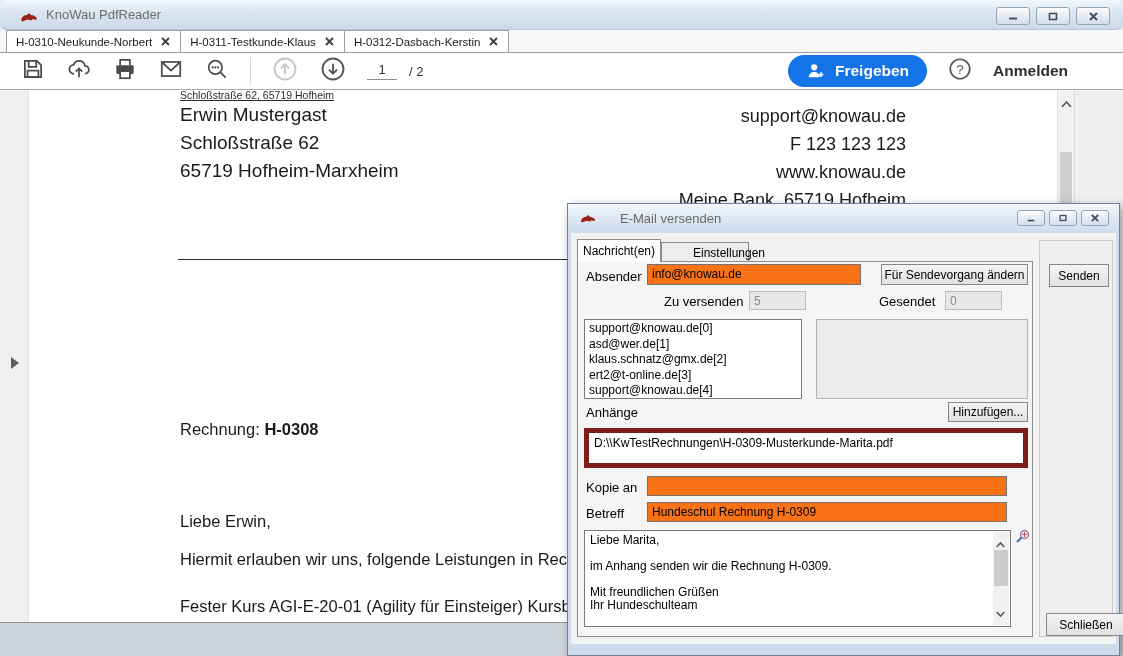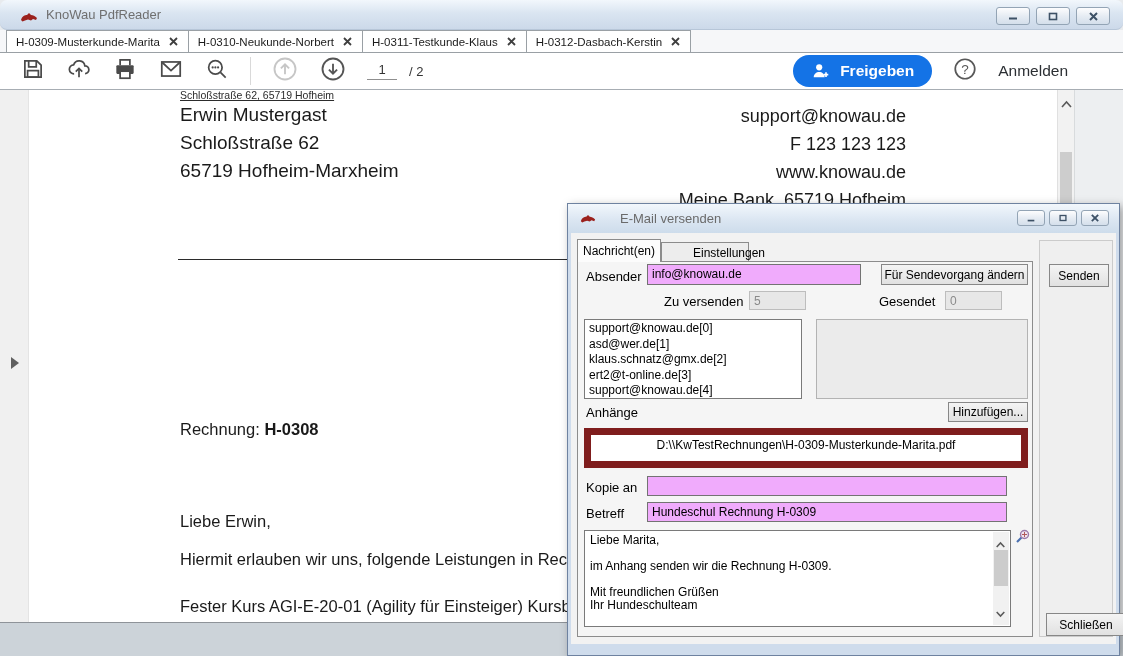--- a/index.html
+++ b/index.html
@@ -23,21 +23,21 @@
     background:#fff; border:1px solid #9aa0a5; border-bottom:none; margin-right:-1px;
     font-size:11.5px; color:#1b1b1b; white-space:nowrap; }
 
   .toolbar { position:absolute; left:0; top:53px; width:1123px; height:37px; background:#fff;
     border-bottom:1px solid #a7adb3; display:flex; align-items:center; padding:0 55px 0 20px; gap:20px; z-index:5; }
   .tool-sep { width:1px; height:28px; background:#d9d9d9; }
   .pagebox { width:30px; text-align:center; font-size:13px; color:#333; border-bottom:1px solid #8f8f8f; padding-bottom:2px; }
   .pagetotal { font-size:13px; color:#333; margin-left:-8px; }
   .freigeben { margin-left:auto; height:32px; border-radius:16px; background:#1473e6; color:#fff;
     display:flex; align-items:center; gap:9px; padding:0 18px; font-size:15.5px; font-weight:600; border:none; }
-  .anmelden { font-size:15.5px; font-weight:400; color:#2b2f33; }
+  .anmelden { font-size:15.5px; font-weight:700; color:#2b2f33; }
 
   
   .pdf-rail { position:absolute; left:0; top:90px; width:28px; height:532px; background:#f0f0f0; z-index:1; }
   .rail-tri { position:absolute; left:11px; top:267px; width:0; height:0;
     border-left:8px solid #5f5f5f; border-top:6px solid transparent; border-bottom:6px solid transparent; }
   .pdf-page { position:absolute; left:28px; top:90px; width:1029px; height:532px; background:#fff;
     border-left:1px solid #e4e4e4; z-index:1; }
   .vscroll { position:absolute; left:1057px; top:90px; width:17px; height:532px; background:#f2f2f2;
     border-left:1px solid #e0e0e0; z-index:1; }
   .vscroll .thumb { position:absolute; left:2px; top:62px; width:12px; height:190px; background:#cdcdcd; }
@@ -69,31 +69,31 @@
   .dlg-btns { position:absolute; right:10px; top:6px; display:flex; gap:4px; }
   .dlg-client { position:absolute; left:3px; top:29px; width:545px; height:411px; background:#f2f2f2; }
 
   .dlg-tab { position:absolute; display:flex; align-items:center; justify-content:center;
     font-size:12px; color:#000; border:1px solid #8c8c8c; border-bottom:none; }
   .dlg-tab.active { left:6px; top:6px; width:84px; height:23px; background:#fcfcfc; z-index:2; }
   .dlg-tab.inactive { left:90px; top:9px; width:88px; height:20px; background:#ededed;padding-left:48px; }
   .dlg-page { position:absolute; left:6px; top:28px; width:456px; height:376px; background:#f5f5f5; border:1px solid #8c8c8c; }
 
   .lbl { position:absolute; font-size:13px; color:#000000; white-space:nowrap; }
-  .input { position:absolute; background:#f0abfc; border:1px solid #737373; font-size:12px;
+  .input { position:absolute; background:#f97316; border:1px solid #737373; font-size:12px;
     line-height:18px; padding:0 4px; white-space:nowrap; overflow:hidden; color:#000; }
   .input.disabled { background:#e7e7e7; border-color:#bdbdbd; color:#8a8a8a; }
   .btn { position:absolute; display:flex; align-items:center; justify-content:center;
     background:linear-gradient(#f4f4f4,#e1e1e1); border:1px solid #878787; font-size:12px; color:#000; white-space:nowrap; }
 
   .listbox { position:absolute; left:6px; top:57px; width:218px; height:80px; background:#fff;
     border:1px solid #7a7a7a; font-size:12px; line-height:15.5px; padding:1px 4px; overflow:hidden; }
   .emptybox { position:absolute; left:238px; top:57px; width:212px; height:80px; background:#ebebeb; border:1px solid #b3b3b3; }
   .attachbox { position:absolute; left:6px; top:166px; width:444px; height:40px; background:#fff;
-    border:7px solid #7f1d1d; font-size:12px; padding:3px 5px; overflow:hidden; white-space:nowrap;text-align:center; }
+    border:5px solid #7f1d1d; font-size:12px; padding:3px 5px; overflow:hidden; white-space:nowrap; }
 
   .bodybox { position:absolute; left:6px; top:268px; width:427px; height:97px; background:#fff; border:1px solid #7a7a7a; }
   .bodytext { position:absolute; left:1px; top:1px; right:18px; bottom:1px; overflow:hidden;
     font-size:12px; line-height:13px; padding:2px 4px; white-space:pre-line; color:#000; }
   .bodyscroll { position:absolute; top:1px; right:1px; bottom:1px; width:16px; background:#f1f1f1; }
   .bodyscroll .thumb { position:absolute; left:1px; top:18px; width:14px; height:36px; background:#ccc; }
   .sb-arr { position:absolute; left:2px; }
 
   .dlg-panel { position:absolute; left:468px; top:7px; width:74px; height:397px; background:#efefef; border:1px solid #cbcbcb; }
   .magnifier { position:absolute; left:436px; top:266px; }
@@ -157,26 +157,20 @@
       </span>
       <span class="winbtn">
         <svg width="11" height="11" viewBox="0 0 11 11">
             <path d="M2 2 L9 9 M9 2 L2 9" stroke="#3d5166" stroke-width="2"></path>
           </svg>
       </span>
     </span>
   </div>
 
   <div class="tabbar">
-    <div class="doc-tab">
-      <span>H-0309-Musterkunde-Marita</span>
-      <svg width="11" height="11" viewBox="0 0 11 11">
-          <path d="M2 2 L9 9 M9 2 L2 9" stroke="#3f3f3f" stroke-width="1.8"></path>
-        </svg>
-    </div>
     <div class="doc-tab">
       <span>H-0310-Neukunde-Norbert</span>
       <svg width="11" height="11" viewBox="0 0 11 11">
           <path d="M2 2 L9 9 M9 2 L2 9" stroke="#3f3f3f" stroke-width="1.8"></path>
         </svg>
     </div>
     <div class="doc-tab">
       <span>H-0311-Testkunde-Klaus</span>
       <svg width="11" height="11" viewBox="0 0 11 11">
           <path d="M2 2 L9 9 M9 2 L2 9" stroke="#3f3f3f" stroke-width="1.8"></path>

